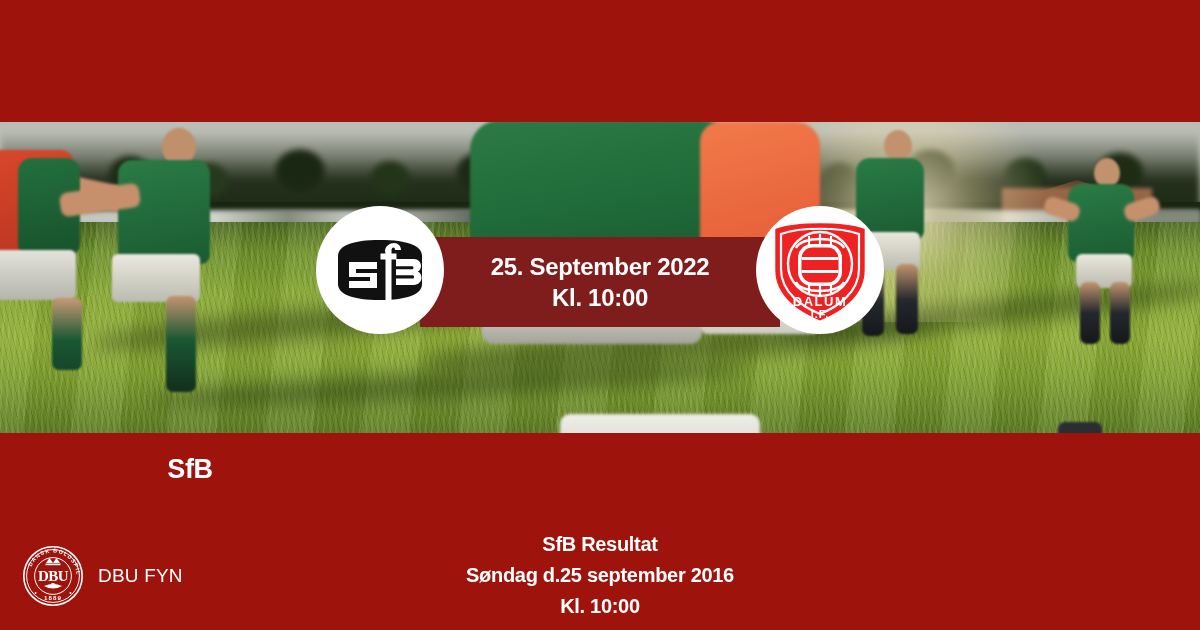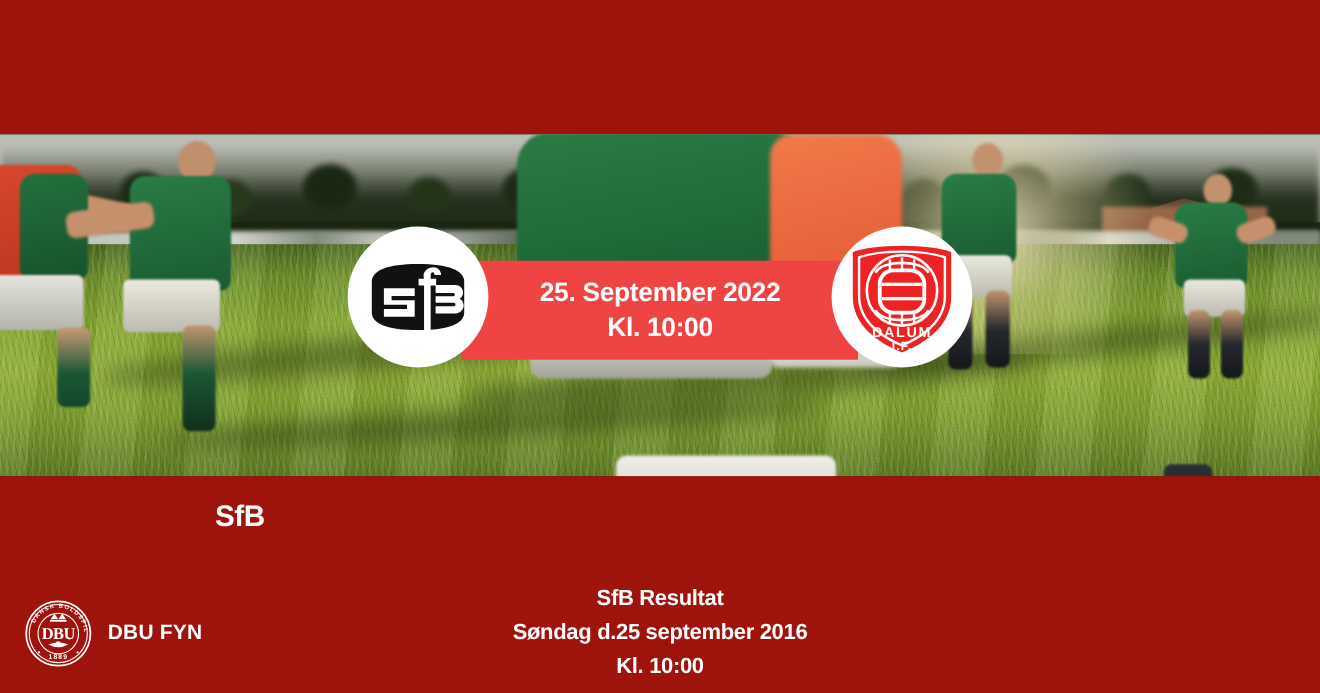--- a/index.html
+++ b/index.html
@@ -181,21 +181,21 @@
     background: linear-gradient(180deg,#efeee8 0%, #cfcec5 100%);
     border-radius: 10px;
     filter: blur(1.6px);
   }
 
   
   #center-banner {
     position: absolute;
     left: 420px; top: 237px;
     width: 360px; height: 90px;
-    background: #ef4444;
+    background: #7f1d1d;
     display: flex;
     flex-direction: column;
     align-items: center;
     justify-content: center;
     z-index: 4;
   }
   .banner-line {
     color: #ffffff;
     font-size: 24px;
     font-weight: bold;
@@ -223,21 +223,20 @@
     position: absolute;
     left: 0; top: 433px;
     width: 1200px; height: 197px;
     background: #9e130c;
   }
   #teams-row {
     position: absolute;
     left: 0; top: 18px;
     width: 1200px;
     display: flex;
-    padding-left: 28px;
   }
   .team-name {
     color: #ffffff;
     font-size: 27px;
     font-weight: bold;
     letter-spacing: -0.4px;
     text-align: center;
     line-height: 36px;
   }
   #team-home-name { width: 600px; padding-right: 220px; }
@@ -261,21 +260,21 @@
     position: absolute;
     left: 22px; top: 545px;
     display: flex;
     align-items: center;
     gap: 14px;
     z-index: 6;
   }
   #dbu-label {
     color: #ffffff;
     font-size: 19px;
-    font-weight: bold;
+    font-weight: normal;
     letter-spacing: .2px;
   }
 </style>
 </head>
 <body>
 
 <div id="poster">
 
 
   <div id="photo">

